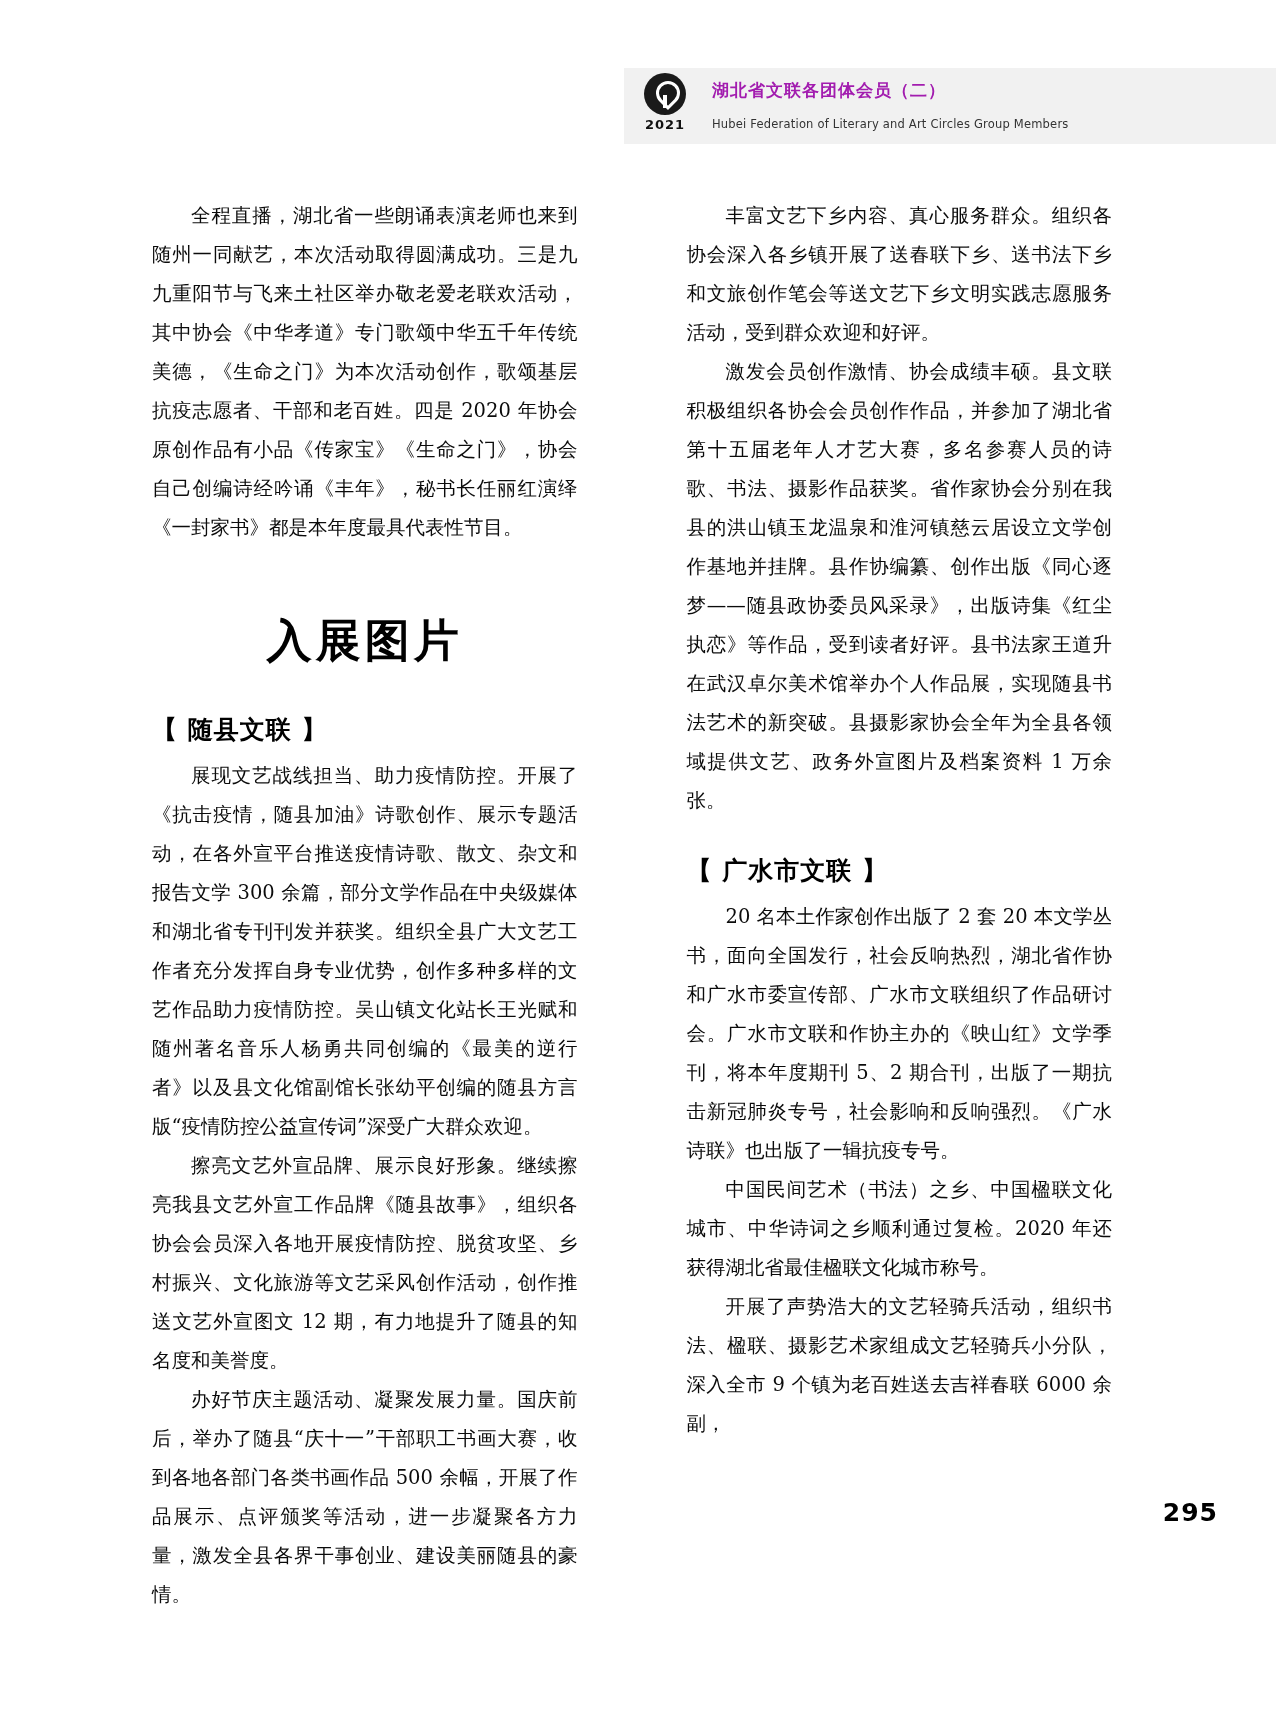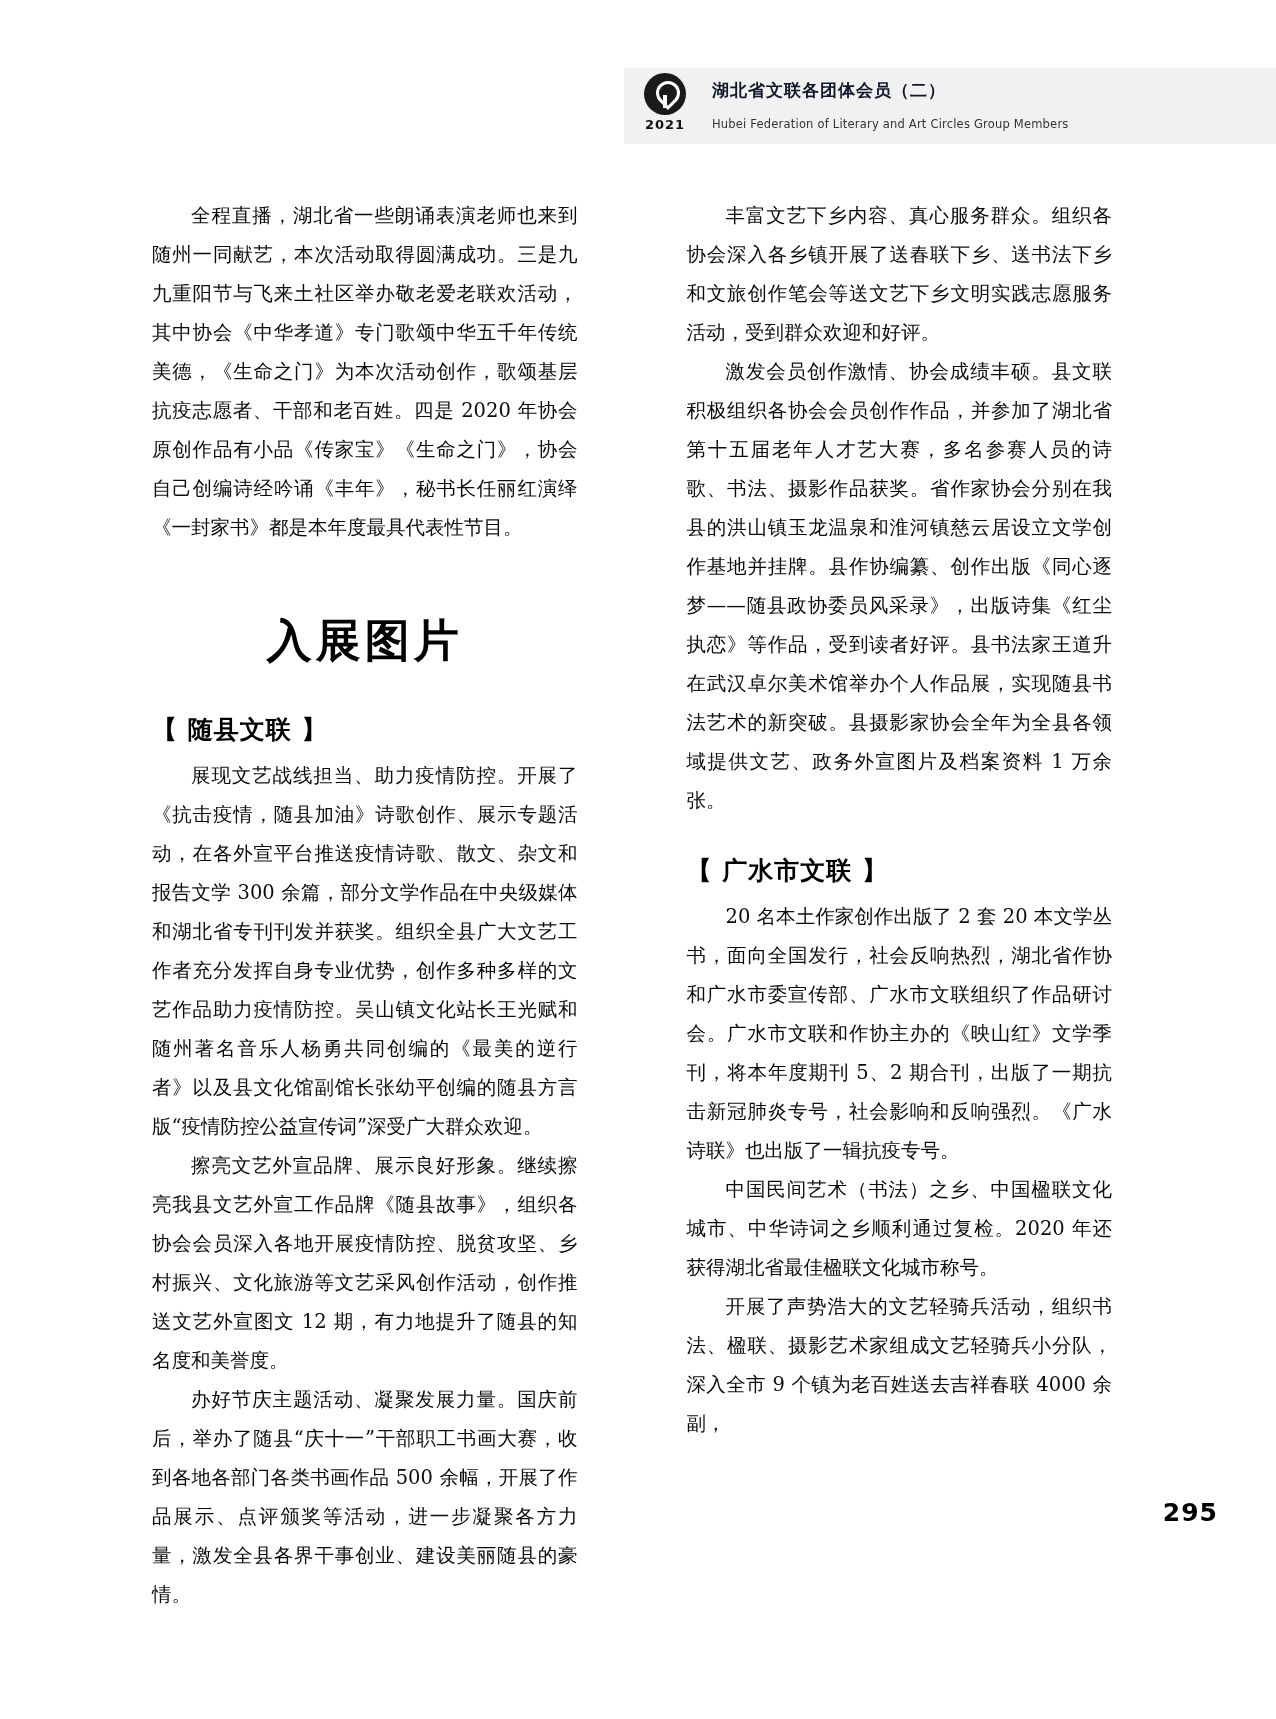--- a/index.html
+++ b/index.html
@@ -73,21 +73,21 @@
     color: #111;
     margin-top: 2px;
   }
   .header-texts {
     margin-left: 14px;
     line-height: 1.35;
   }
   .header-title-cn {
     font-size: 17px;
     font-weight: bold;
-    color: #0f172a;
+    color: #a21caf;
     letter-spacing: 1px;
   }
   .header-title-en {
     font-size: 11.5px;
     color: #333;
     letter-spacing: 0.2px;
     margin-top: 15px;
   }
 
   
@@ -176,19 +176,19 @@
     </div>
 
     <div class="col">
       <p class="para">丰富文艺下乡内容、真心服务群众。组织各协会深入各乡镇开展了送春联下乡、送书法下乡和文旅创作笔会等送文艺下乡文明实践志愿服务活动，受到群众欢迎和好评。</p>
       <p class="para">激发会员创作激情、协会成绩丰硕。县文联积极组织各协会会员创作作品，并参加了湖北省第十五届老年人才艺大赛，多名参赛人员的诗歌、书法、摄影作品获奖。省作家协会分别在我县的洪山镇玉龙温泉和淮河镇慈云居设立文学创作基地并挂牌。县作协编纂、创作出版《同心逐梦——随县政协委员风采录》，出版诗集《红尘执恋》等作品，受到读者好评。县书法家王道升在武汉卓尔美术馆举办个人作品展，实现随县书法艺术的新突破。县摄影家协会全年为全县各领域提供文艺、政务外宣图片及档案资料 1 万余张。</p>
 
       <h2 class="sub-title spaced">【 广水市文联 】</h2>
 
       <p class="para">20 名本土作家创作出版了 2 套 20 本文学丛书，面向全国发行，社会反响热烈，湖北省作协和广水市委宣传部、广水市文联组织了作品研讨会。广水市文联和作协主办的《映山红》文学季刊，将本年度期刊 5、2 期合刊，出版了一期抗击新冠肺炎专号，社会影响和反响强烈。《广水诗联》也出版了一辑抗疫专号。</p>
       <p class="para">中国民间艺术（书法）之乡、中国楹联文化城市、中华诗词之乡顺利通过复检。2020 年还获得湖北省最佳楹联文化城市称号。</p>
-      <p class="para">开展了声势浩大的文艺轻骑兵活动，组织书法、楹联、摄影艺术家组成文艺轻骑兵小分队，深入全市 9 个镇为老百姓送去吉祥春联 4000 余副，</p>
+      <p class="para">开展了声势浩大的文艺轻骑兵活动，组织书法、楹联、摄影艺术家组成文艺轻骑兵小分队，深入全市 9 个镇为老百姓送去吉祥春联 6000 余副，</p>
     </div>
 
   </div>
 </div>
 
 <div class="page-number">295</div>
 
 </body></html>

